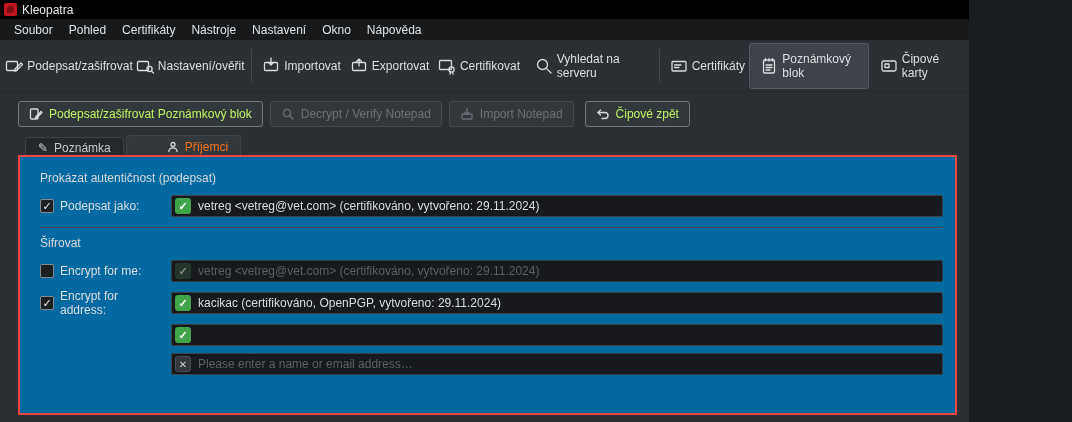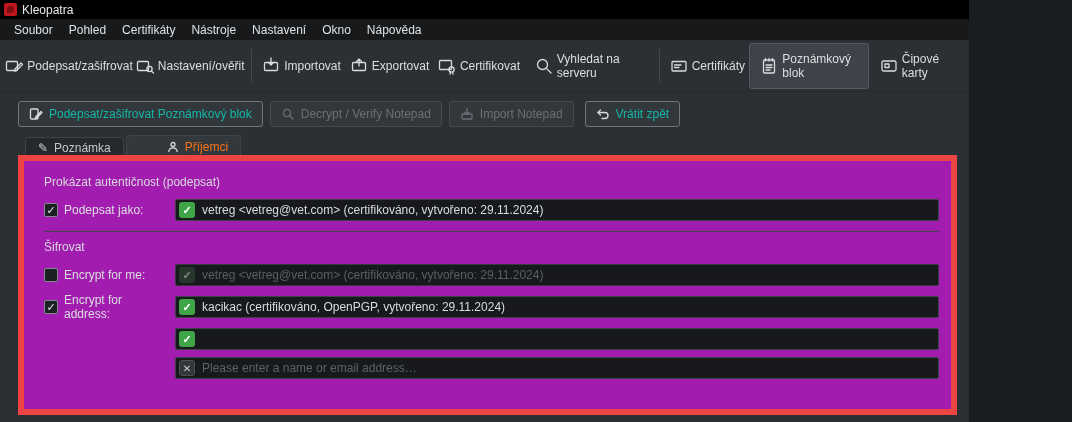--- a/index.html
+++ b/index.html
@@ -42,39 +42,39 @@
   .tb-item.selected { background:#3d4349; border-color:#545a60;justify-content:flex-end; }
   .tb-icon { height:22px; display:flex; align-items:center; }
   .tb-sep { width:1px; background:#41474c; margin:6px 5px; }
   svg { display:block; }
   .st { stroke:#d8dbdd; fill:none; stroke-width:1.3; stroke-linecap:round; stroke-linejoin:round; }
   
   .actionbar { display:flex; gap:7px; padding:9px 0 8px 18px; align-items:center; }
   .btn {
     display:flex; align-items:center; gap:6px; height:26px; padding:0 10px;
     background:#32373c; border:1px solid #70757a; border-radius:3px;
-    color:#14b8a6; font-size:12px; cursor:default;
+    color:#bef264; font-size:12px; cursor:default;
   }
   .btn.disabled { border-color:#454a4f; color:#6b7075; }
   .btn.disabled .st { stroke:#6b7075; }
   .btn .bicon { display:flex; align-items:center; }
   .btn.gap-left { margin-left:4px; }
   
   .tabbar { display:flex; padding-left:25px; height:23px; align-items:flex-end; }
   .tab {
     display:flex; align-items:center; gap:6px; padding:0 12px; height:21px;
     background:#26292c; border:1px solid #3c4247; border-bottom:none;
     border-radius:3px 3px 0 0; color:#c6c9cb; margin-right:2px;
   }
   .tab.selected { background:#33383d; color:#f97316; height:23px;padding-left:40px; }
   .tab .ticon { font-size:12px; color:#cfd2d4; }
   
   .frame {
     position:absolute; left:18px; right:12px; top:155px; bottom:7px;
-    border:6px solid #ef4444; background:#a21caf; padding:12px 12px 0 20px;
+    border:2px solid #ef4444; background:#0369a1; padding:12px 12px 0 20px;
   }
   .group { border-top:1px solid #40464c; padding-top:8px; margin-bottom:10px; }
   .group:first-child { border-top:none; padding-top:2px; }
   .group-title { color:#d7dadc; margin-bottom:10px; }
   .row { display:grid; grid-template-columns:127px 1fr; gap:0 4px; align-items:center; margin-bottom:7px; }
   .lblcell { display:flex; align-items:center; gap:6px; }
   .cb {
     width:14px; height:14px; flex:0 0 auto; background:#1d2023;
     border:1px solid #84898d; border-radius:2px; display:flex;
     align-items:center; justify-content:center;
@@ -245,21 +245,21 @@
       </span>
       <span>Import Notepad</span>
     </div>
     <div class="btn gap-left">
       <span class="bicon">
         <svg width="14" height="14" viewBox="0 0 14 14">
             <path class="st" d="M4.5 3 L2 5.5 L4.5 8"></path>
             <path class="st" d="M2 5.5 L9 5.5 C11 5.5 12 7 12 8.5 C12 10 11 11.5 9 11.5 L6 11.5"></path>
           </svg>
       </span>
-      <span>Vrátit zpět</span>
+      <span>Čipové zpět</span>
     </div>
   </div>
 
   <div class="tabbar">
     <div class="tab">
       <span class="ticon">✎</span>
       <span>Poznámka</span>
     </div>
     <div class="tab selected">
       <span class="ticon">

